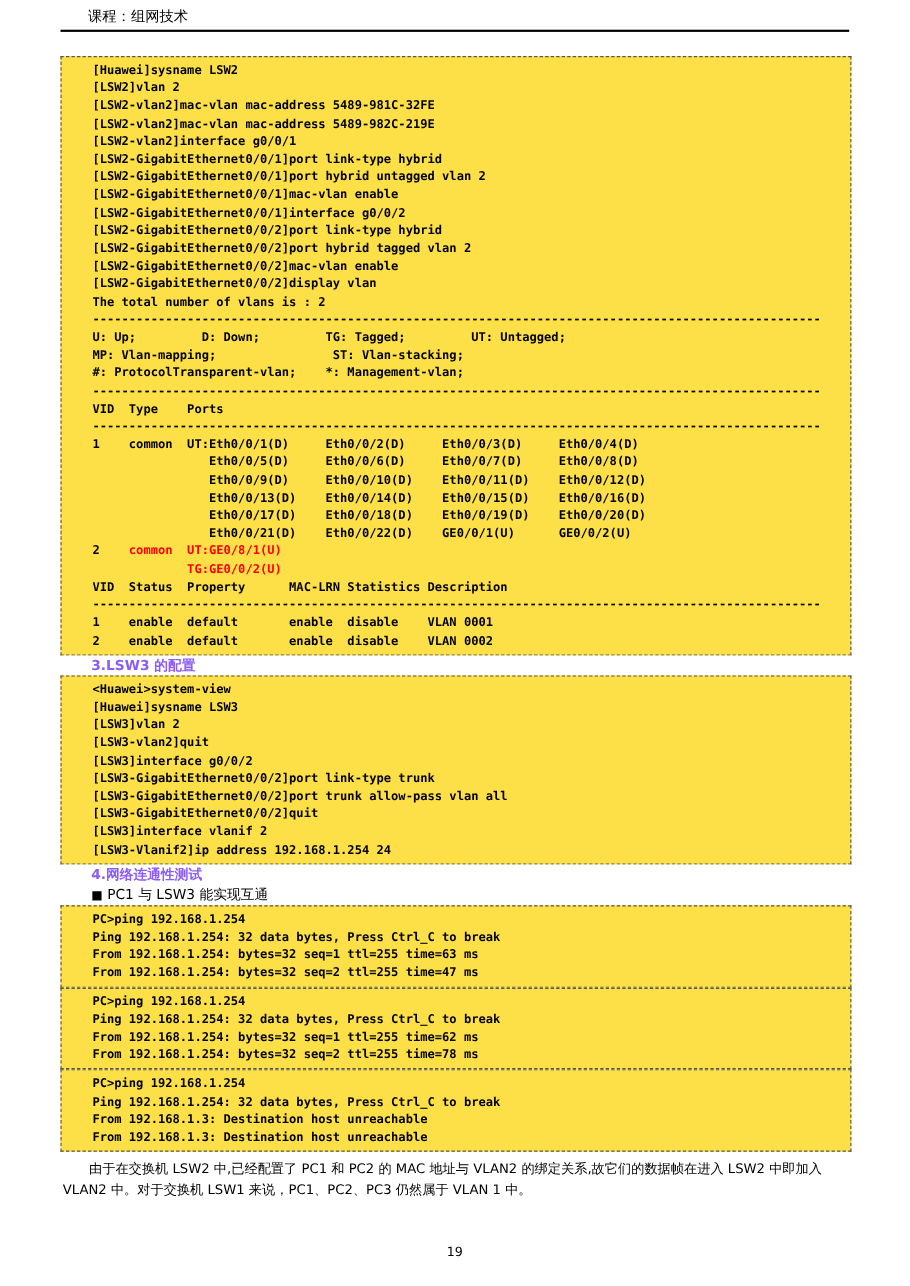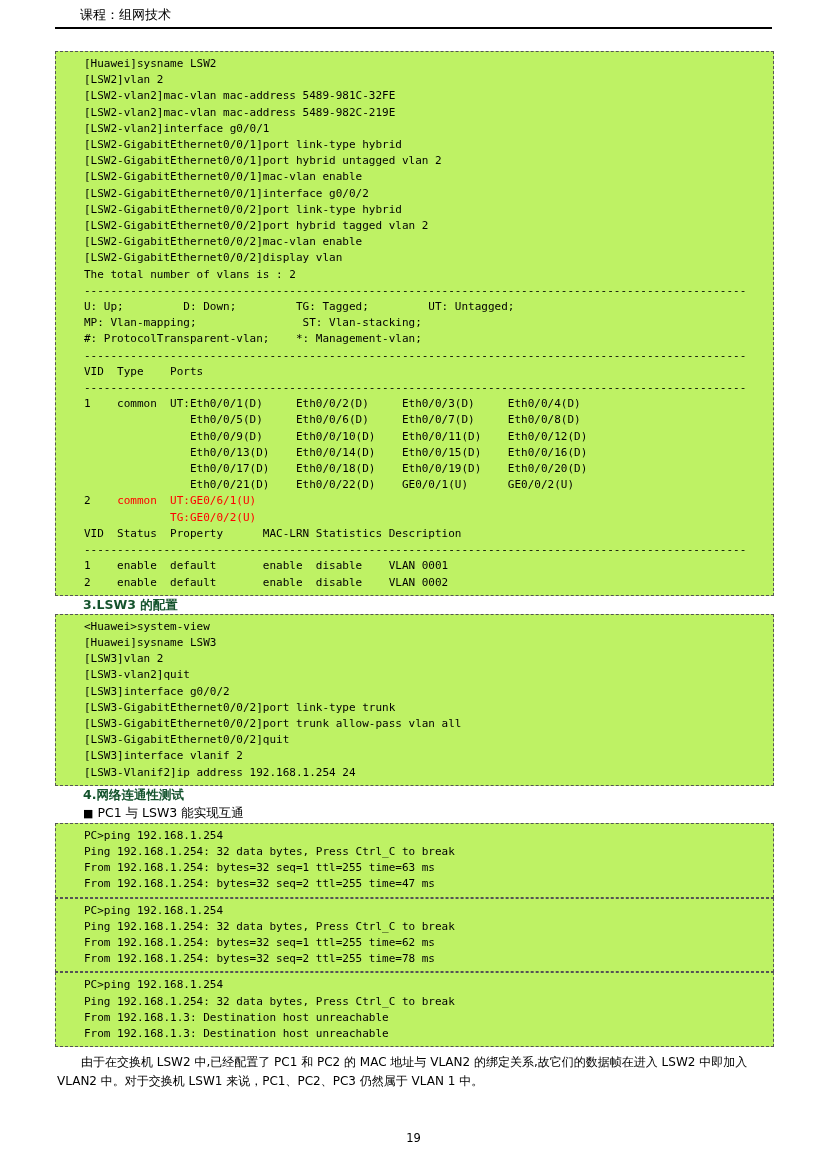--- a/index.html
+++ b/index.html
@@ -15,39 +15,40 @@
   .page-header {
     margin: 6px 55px 8px 55px;
     border-bottom: 2px solid #000;
     padding: 0 0 3px 25px;
     font-size: 13px;
   }
   .content { margin: 22px 53px 0 55px; width: 719px; }
 
   .console-box {
     border: 1px dashed #555;
-    background: #bef264;
+    background: #fde047;
     padding: 4px 6px 4px 28px;
+    font-weight: bold;
   }
   pre.console {
     margin: 0;
     font-family: "DejaVu Sans Mono", "Liberation Mono", monospace;
     font-size: 11px;
     line-height: 16.2px;
     white-space: pre;
   }
   .red { color: #ff0000; }
 
   .strip {
     padding: 2px 6px 2px 28px;
     font-size: 12.5px;
     line-height: 14px;
     background: #fff;
   }
-  .strip-red { color: #14532d; font-weight: bold; }
+  .strip-red { color: #8b5cf6; font-weight: bold; }
   .bullet-icon { font-size: 11px; margin-right: 4px; }
 
   .conclusion {
     margin: 6px 0 0 2px;
     font-size: 12px;
     line-height: 18.5px;
     text-indent: 2em;
   }
   .page-number {
     position: absolute;
@@ -86,21 +87,21 @@
 #: ProtocolTransparent-vlan;    *: Management-vlan;
 ----------------------------------------------------------------------------------------------------
 VID  Type    Ports
 ----------------------------------------------------------------------------------------------------
 1    common  UT:Eth0/0/1(D)     Eth0/0/2(D)     Eth0/0/3(D)     Eth0/0/4(D)
                 Eth0/0/5(D)     Eth0/0/6(D)     Eth0/0/7(D)     Eth0/0/8(D)
                 Eth0/0/9(D)     Eth0/0/10(D)    Eth0/0/11(D)    Eth0/0/12(D)
                 Eth0/0/13(D)    Eth0/0/14(D)    Eth0/0/15(D)    Eth0/0/16(D)
                 Eth0/0/17(D)    Eth0/0/18(D)    Eth0/0/19(D)    Eth0/0/20(D)
                 Eth0/0/21(D)    Eth0/0/22(D)    GE0/0/1(U)      GE0/0/2(U)</span><span>
-2    </span><span class="red">common  UT:GE0/6/1(U)</span><span>
+2    </span><span class="red">common  UT:GE0/8/1(U)</span><span>
              </span><span class="red">TG:GE0/0/2(U)</span><span>
 </span><span>VID  Status  Property      MAC-LRN Statistics Description
 ----------------------------------------------------------------------------------------------------
 1    enable  default       enable  disable    VLAN 0001
 2    enable  default       enable  disable    VLAN 0002</span></pre>
     </div>
 
   <div class="strip strip-red">3.LSW3 的配置</div>
 
   <div class="console-box">

